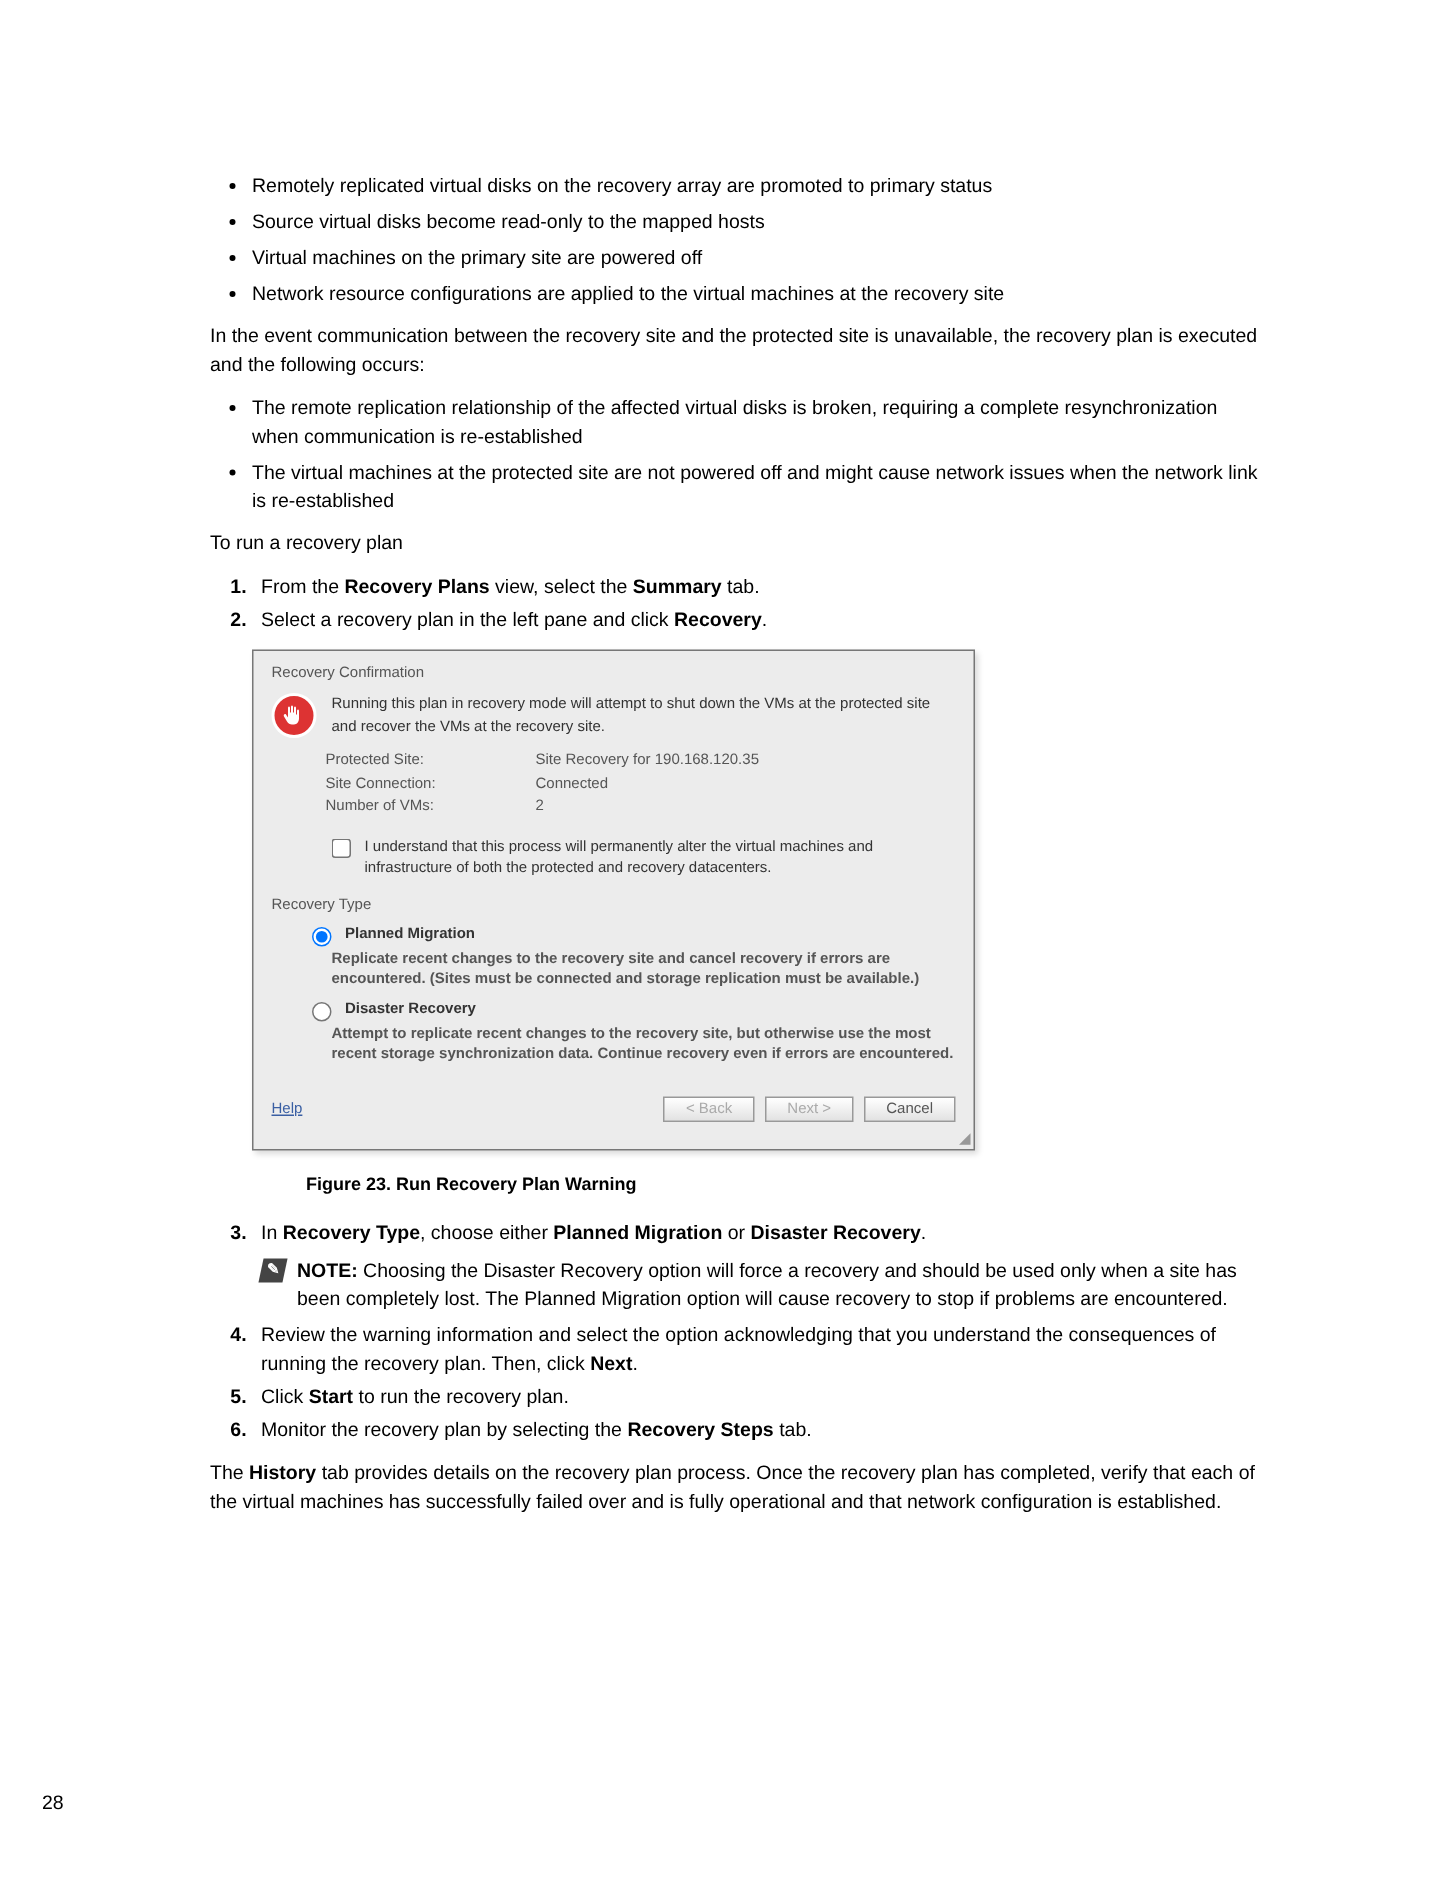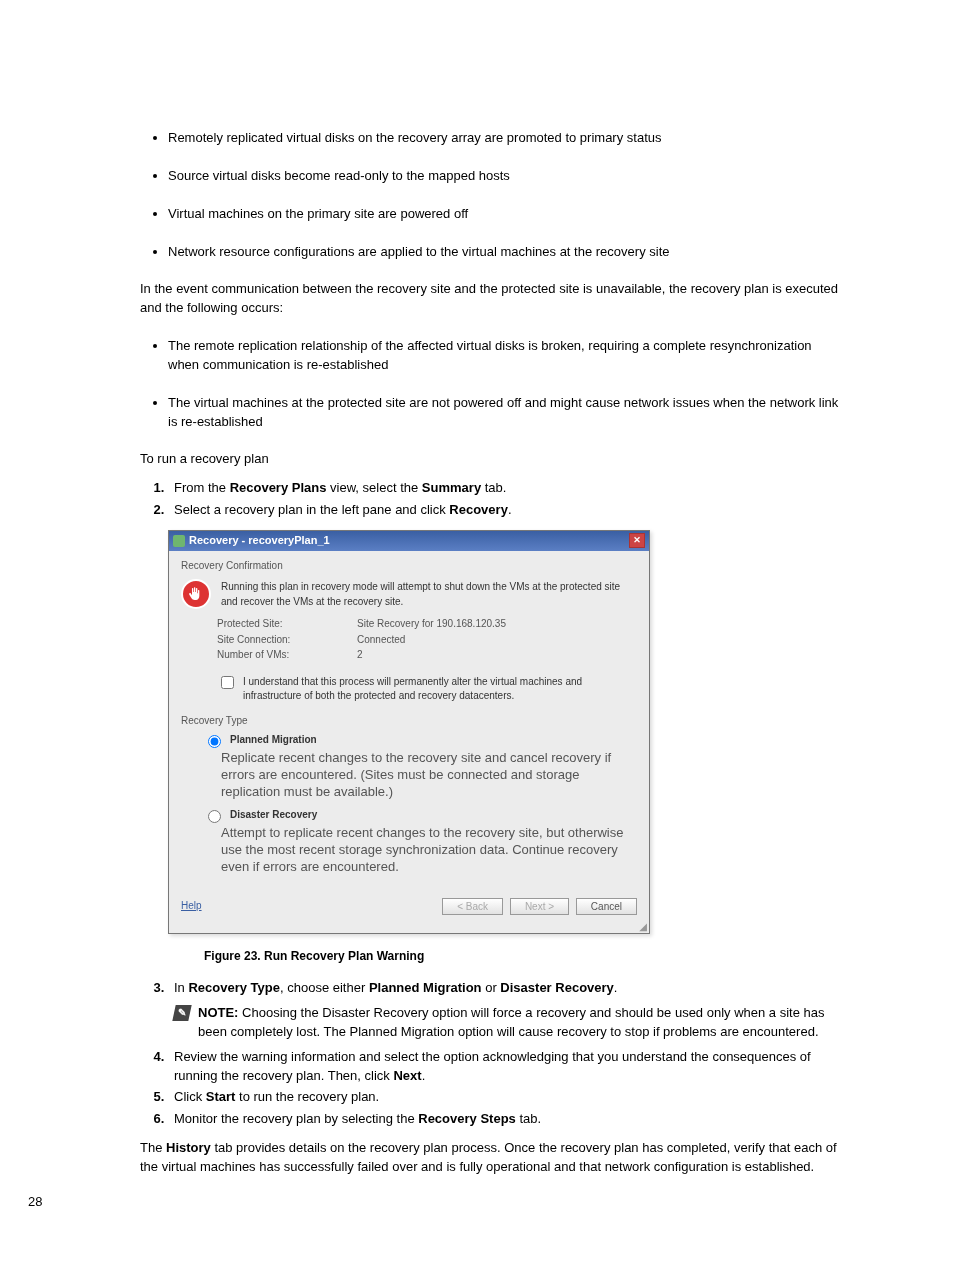--- a/index.html
+++ b/index.html
@@ -17,21 +17,21 @@
     padding: 110px 110px 40px 140px;
     box-sizing: border-box;
     position: relative;
   }
   ul.bullets {
     list-style: disc;
     padding-left: 28px;
     margin: 4px 0 10px 0;
   }
   ul.bullets li {
-    margin: 19px 0;
+    margin: 5px 0;
   }
   p { margin: 10px 0; }
   ol.steps {
     padding-left: 28px;
     margin: 4px 0 10px 0;
   }
   ol.steps > li {
     margin: 3px 0;
     padding-left: 6px;
   }
@@ -138,22 +138,23 @@
   .radio-line {
     display: flex;
     align-items: center;
     gap: 6px;
     font-weight: bold;
     color: #333;
   }
   .radio-desc {
     margin: 2px 0 6px 18px;
     color: #555;
-    font-size: 13px;
+    font-size: 10px;
     line-height: 1.3;
+    font-weight: bold;
   }
   .dialog-footer {
     padding: 8px 12px;
     display: flex;
     justify-content: space-between;
     align-items: center;
   }
   .dlg-btn {
     border: 1px solid #999;
     background: linear-gradient(#fff, #e2e2e2);
@@ -241,27 +242,20 @@
     <li>
       <span>From the </span><span class="bold">Recovery Plans</span><span> view, select the </span><span class="bold">Summary</span><span> tab.</span>
     </li>
     <li>
       <span>Select a recovery plan in the left pane and click </span><span class="bold">Recovery</span><span>.</span>
     </li>
   </ol>
 
   <div class="figure-wrap">
     <div class="dialog">
-      <div class="dialog-title">
-        <div class="left">
-          <div class="title-icon"></div>
-          <span>Recovery - recoveryPlan_1</span>
-        </div>
-        <div class="close-x">✕</div>
-      </div>
       <div class="dialog-body">
         <div class="section-label">Recovery Confirmation</div>
 
         <div class="confirm-row">
           <div class="warn-icon">
             <svg viewBox="0 0 24 24">
                 <path fill="#fff" d="M7 3c1 0 1 1 1 2v4h1V4c0-1 0-2 1-2s1 1 1 2v5h1V5c0-1 0-2 1-2s1 1 1 2v6h1V8c0-1 0-2 1-2s1 1 1 2v7c0 3-2 6-5 6h-2c-2 0-4-1-5-3l-3-5c-1-2 1-3 2-2l2 3V5c0-1 0-2 1-2z"></path>
               </svg>
           </div>
           <div>Running this plan in recovery mode will attempt to shut down the VMs at the protected site and recover the VMs at the recovery site.</div>

